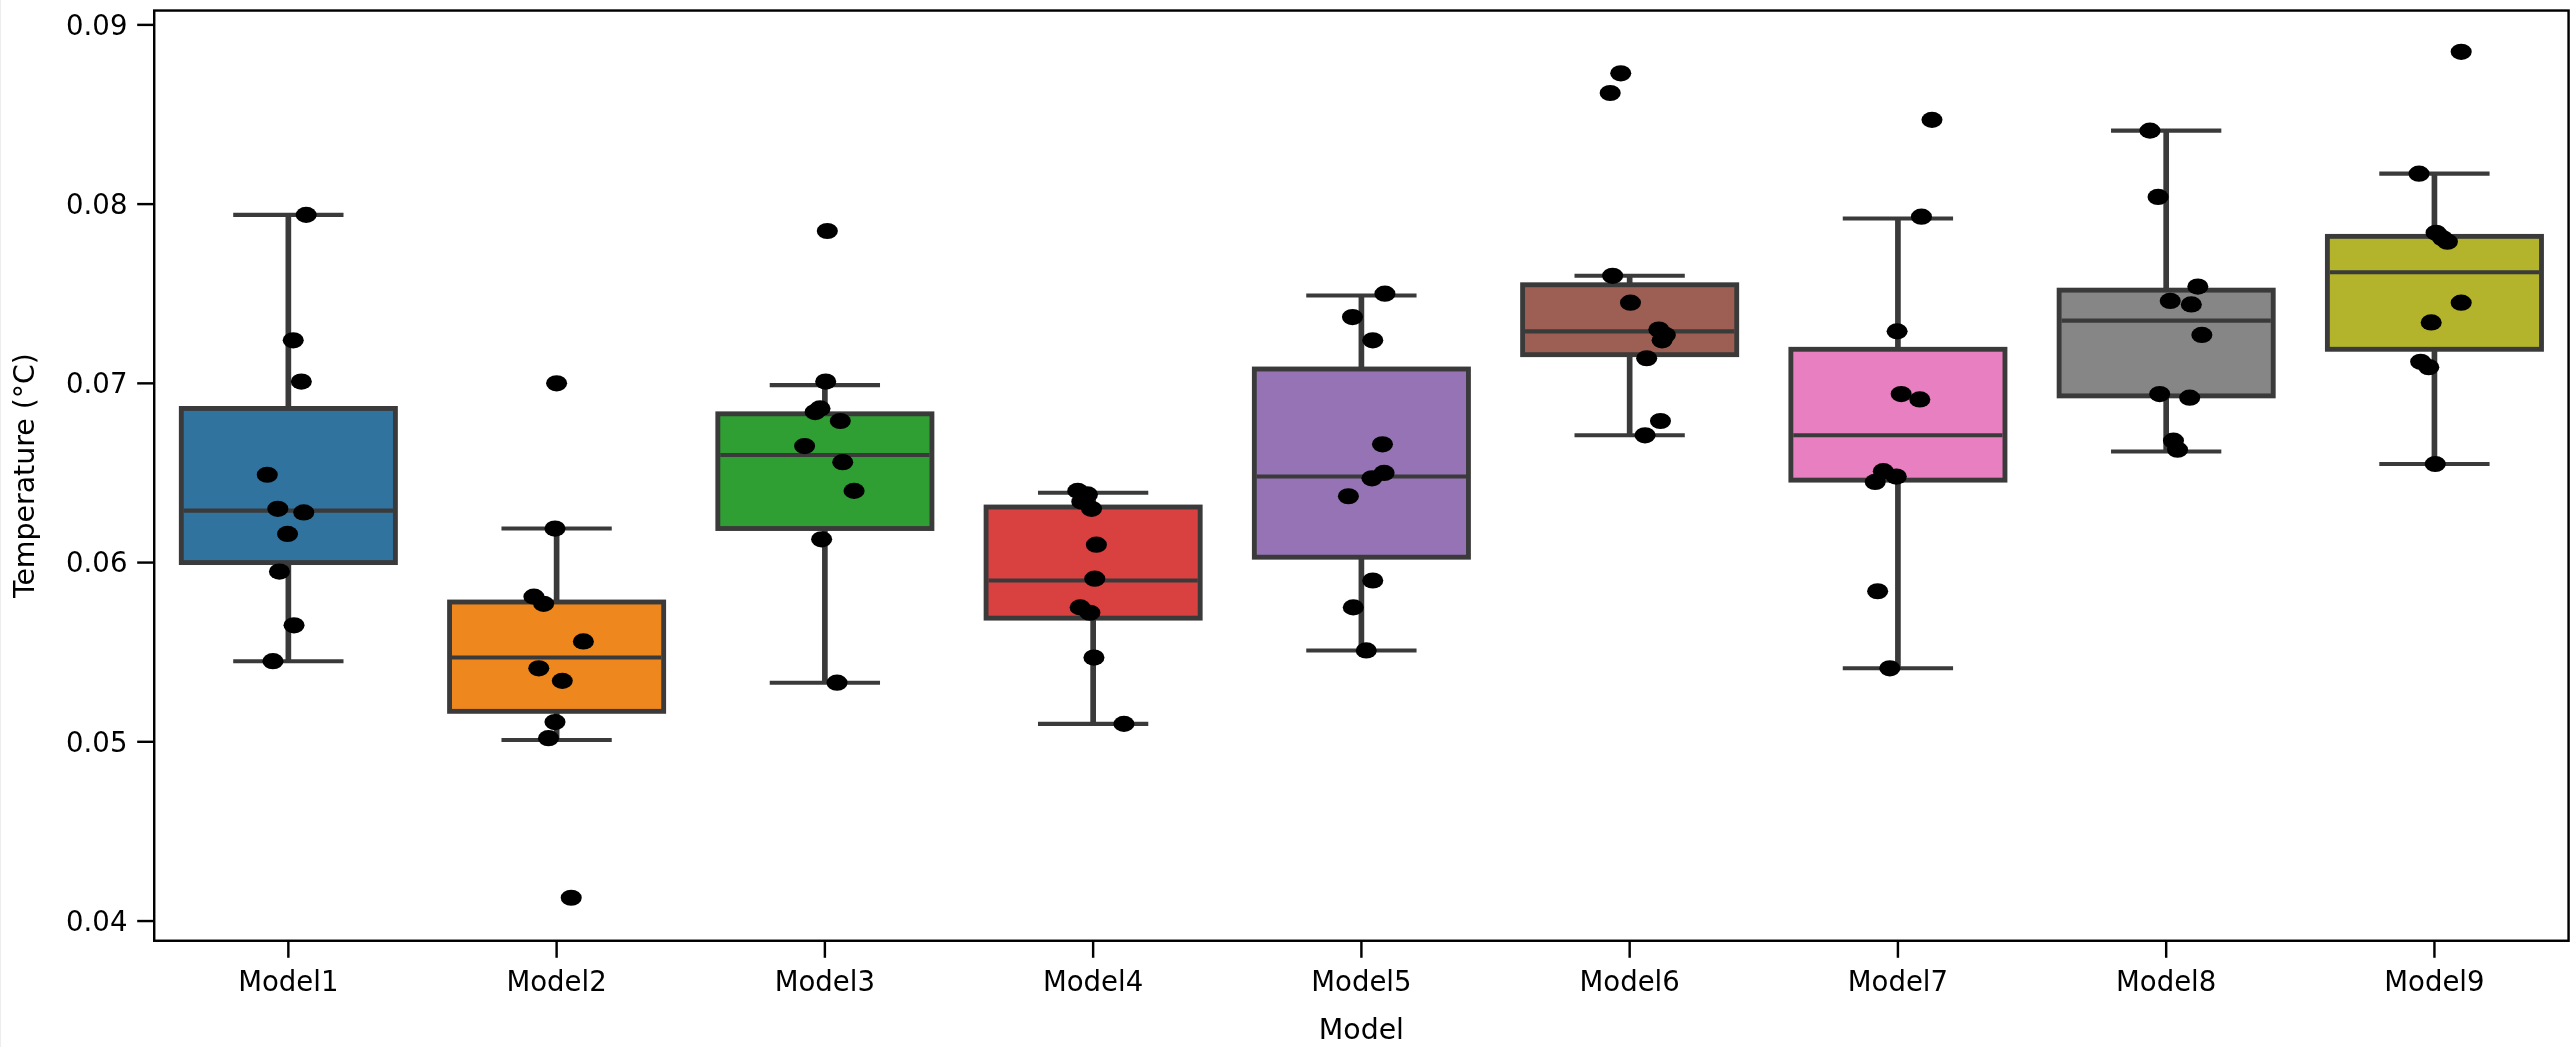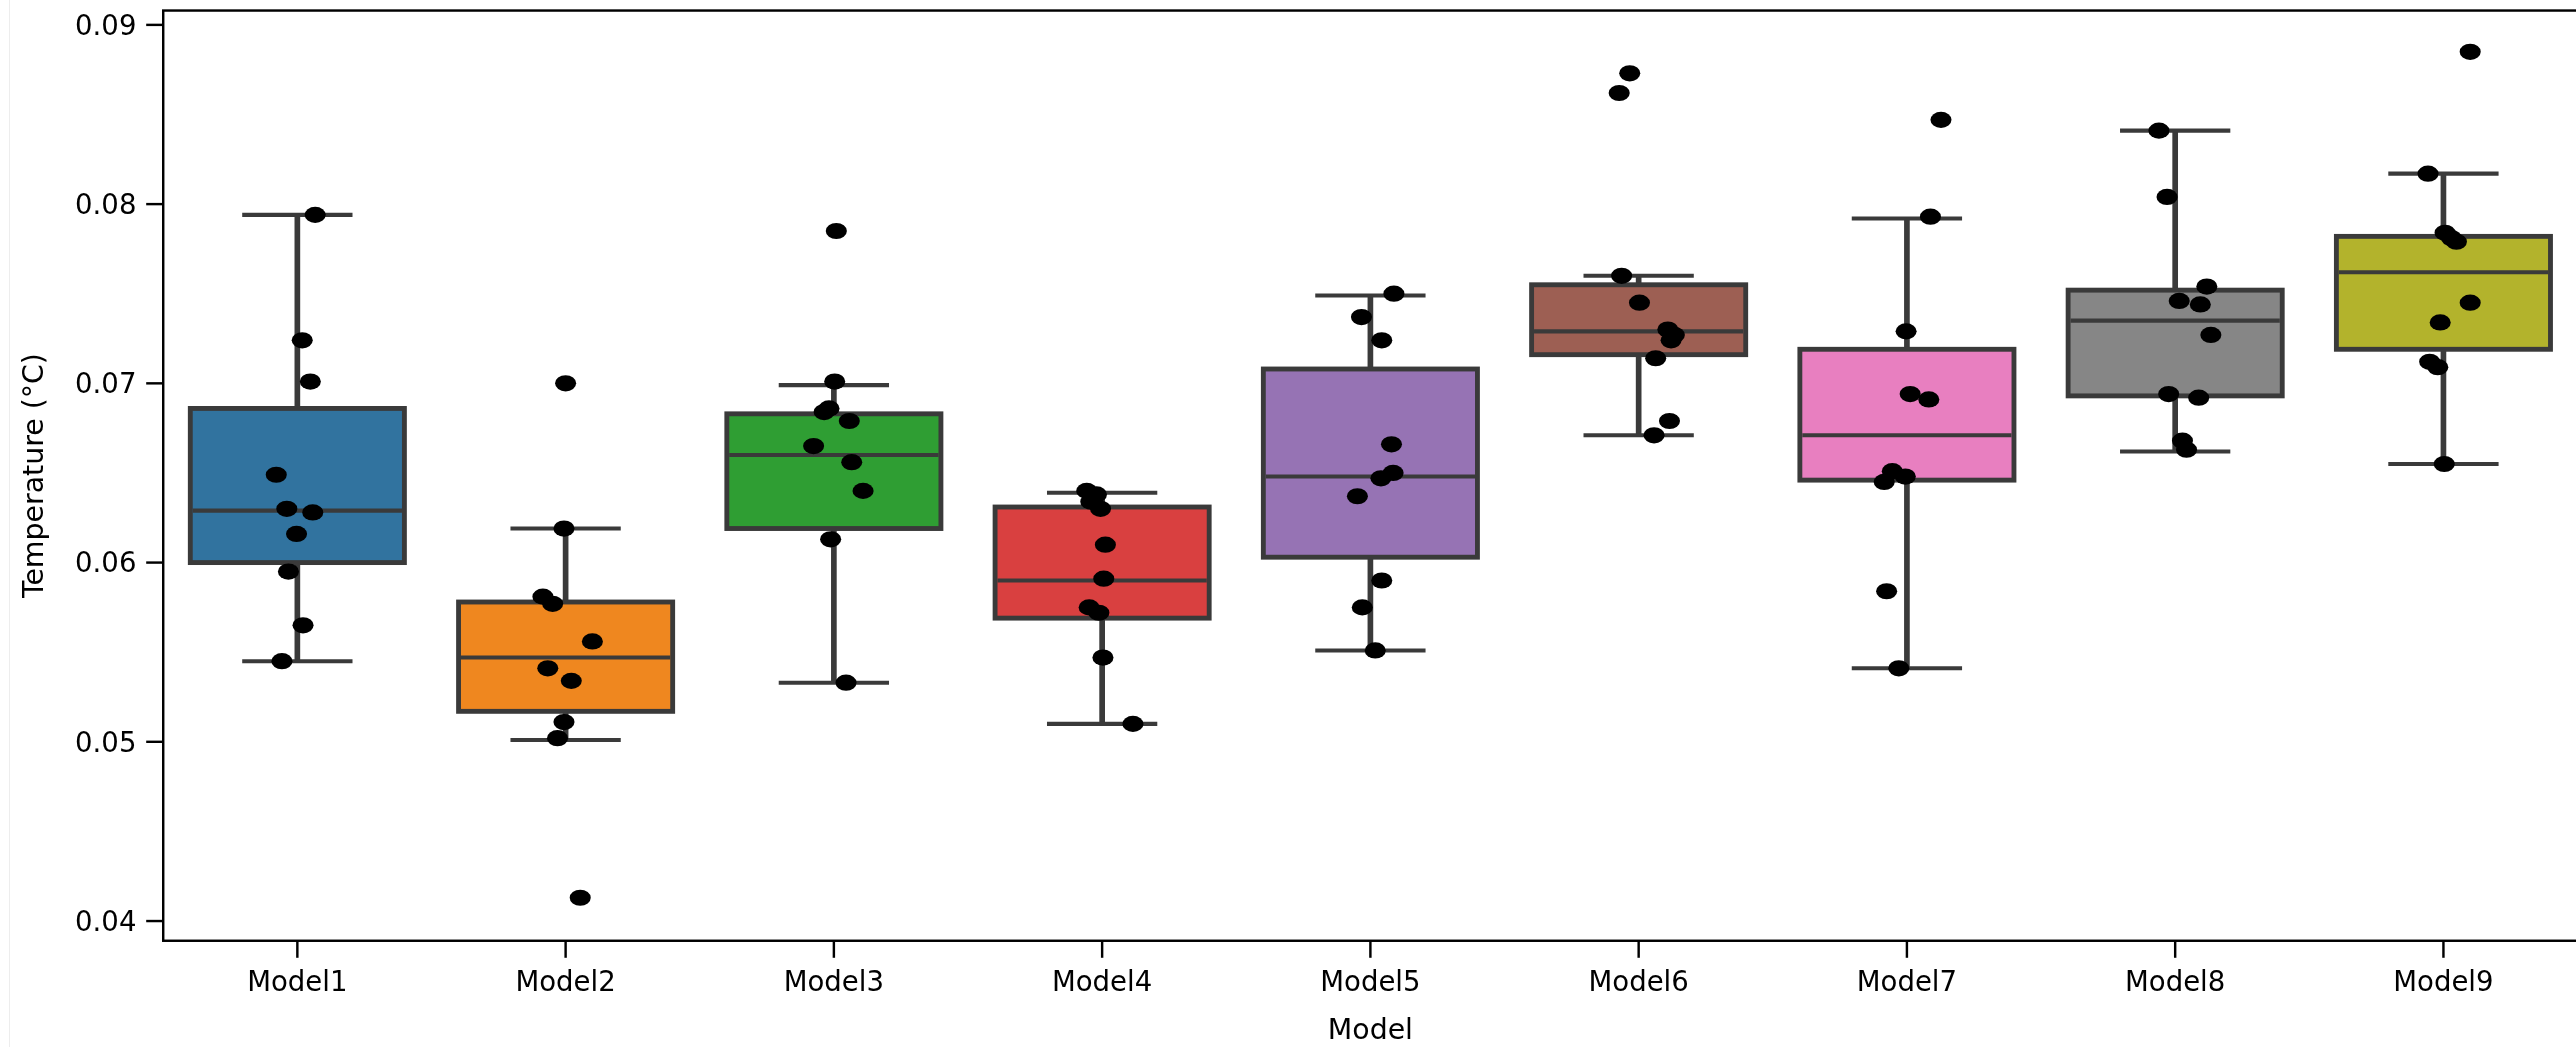--- a/index.html
+++ b/index.html
@@ -2,21 +2,20 @@
 <html style="font-size:13px"><head>
 <meta charset="utf-8">
 <style>
   html, body { margin: 0; padding: 0; background: #ffffff; }
   .figure {
     position: relative;
     width: 2064px;
     height: 1047px;
     background: #737373;
     font-family: "DejaVu Sans", sans-serif;
-    margin-left: 9px;
   }
   .figure svg { position: absolute; left: 0; top: 0; }
   text { fill: #000000; }
 </style>
 </head>
 <body>
 
 <div class="figure">
   <svg id="chart" xmlns="http://www.w3.org/2000/svg" width="2576" height="1047" viewBox="0 0 3176 1291">
       <rect x="0" y="0" width="3176" height="1291" fill="#ffffff"></rect>

